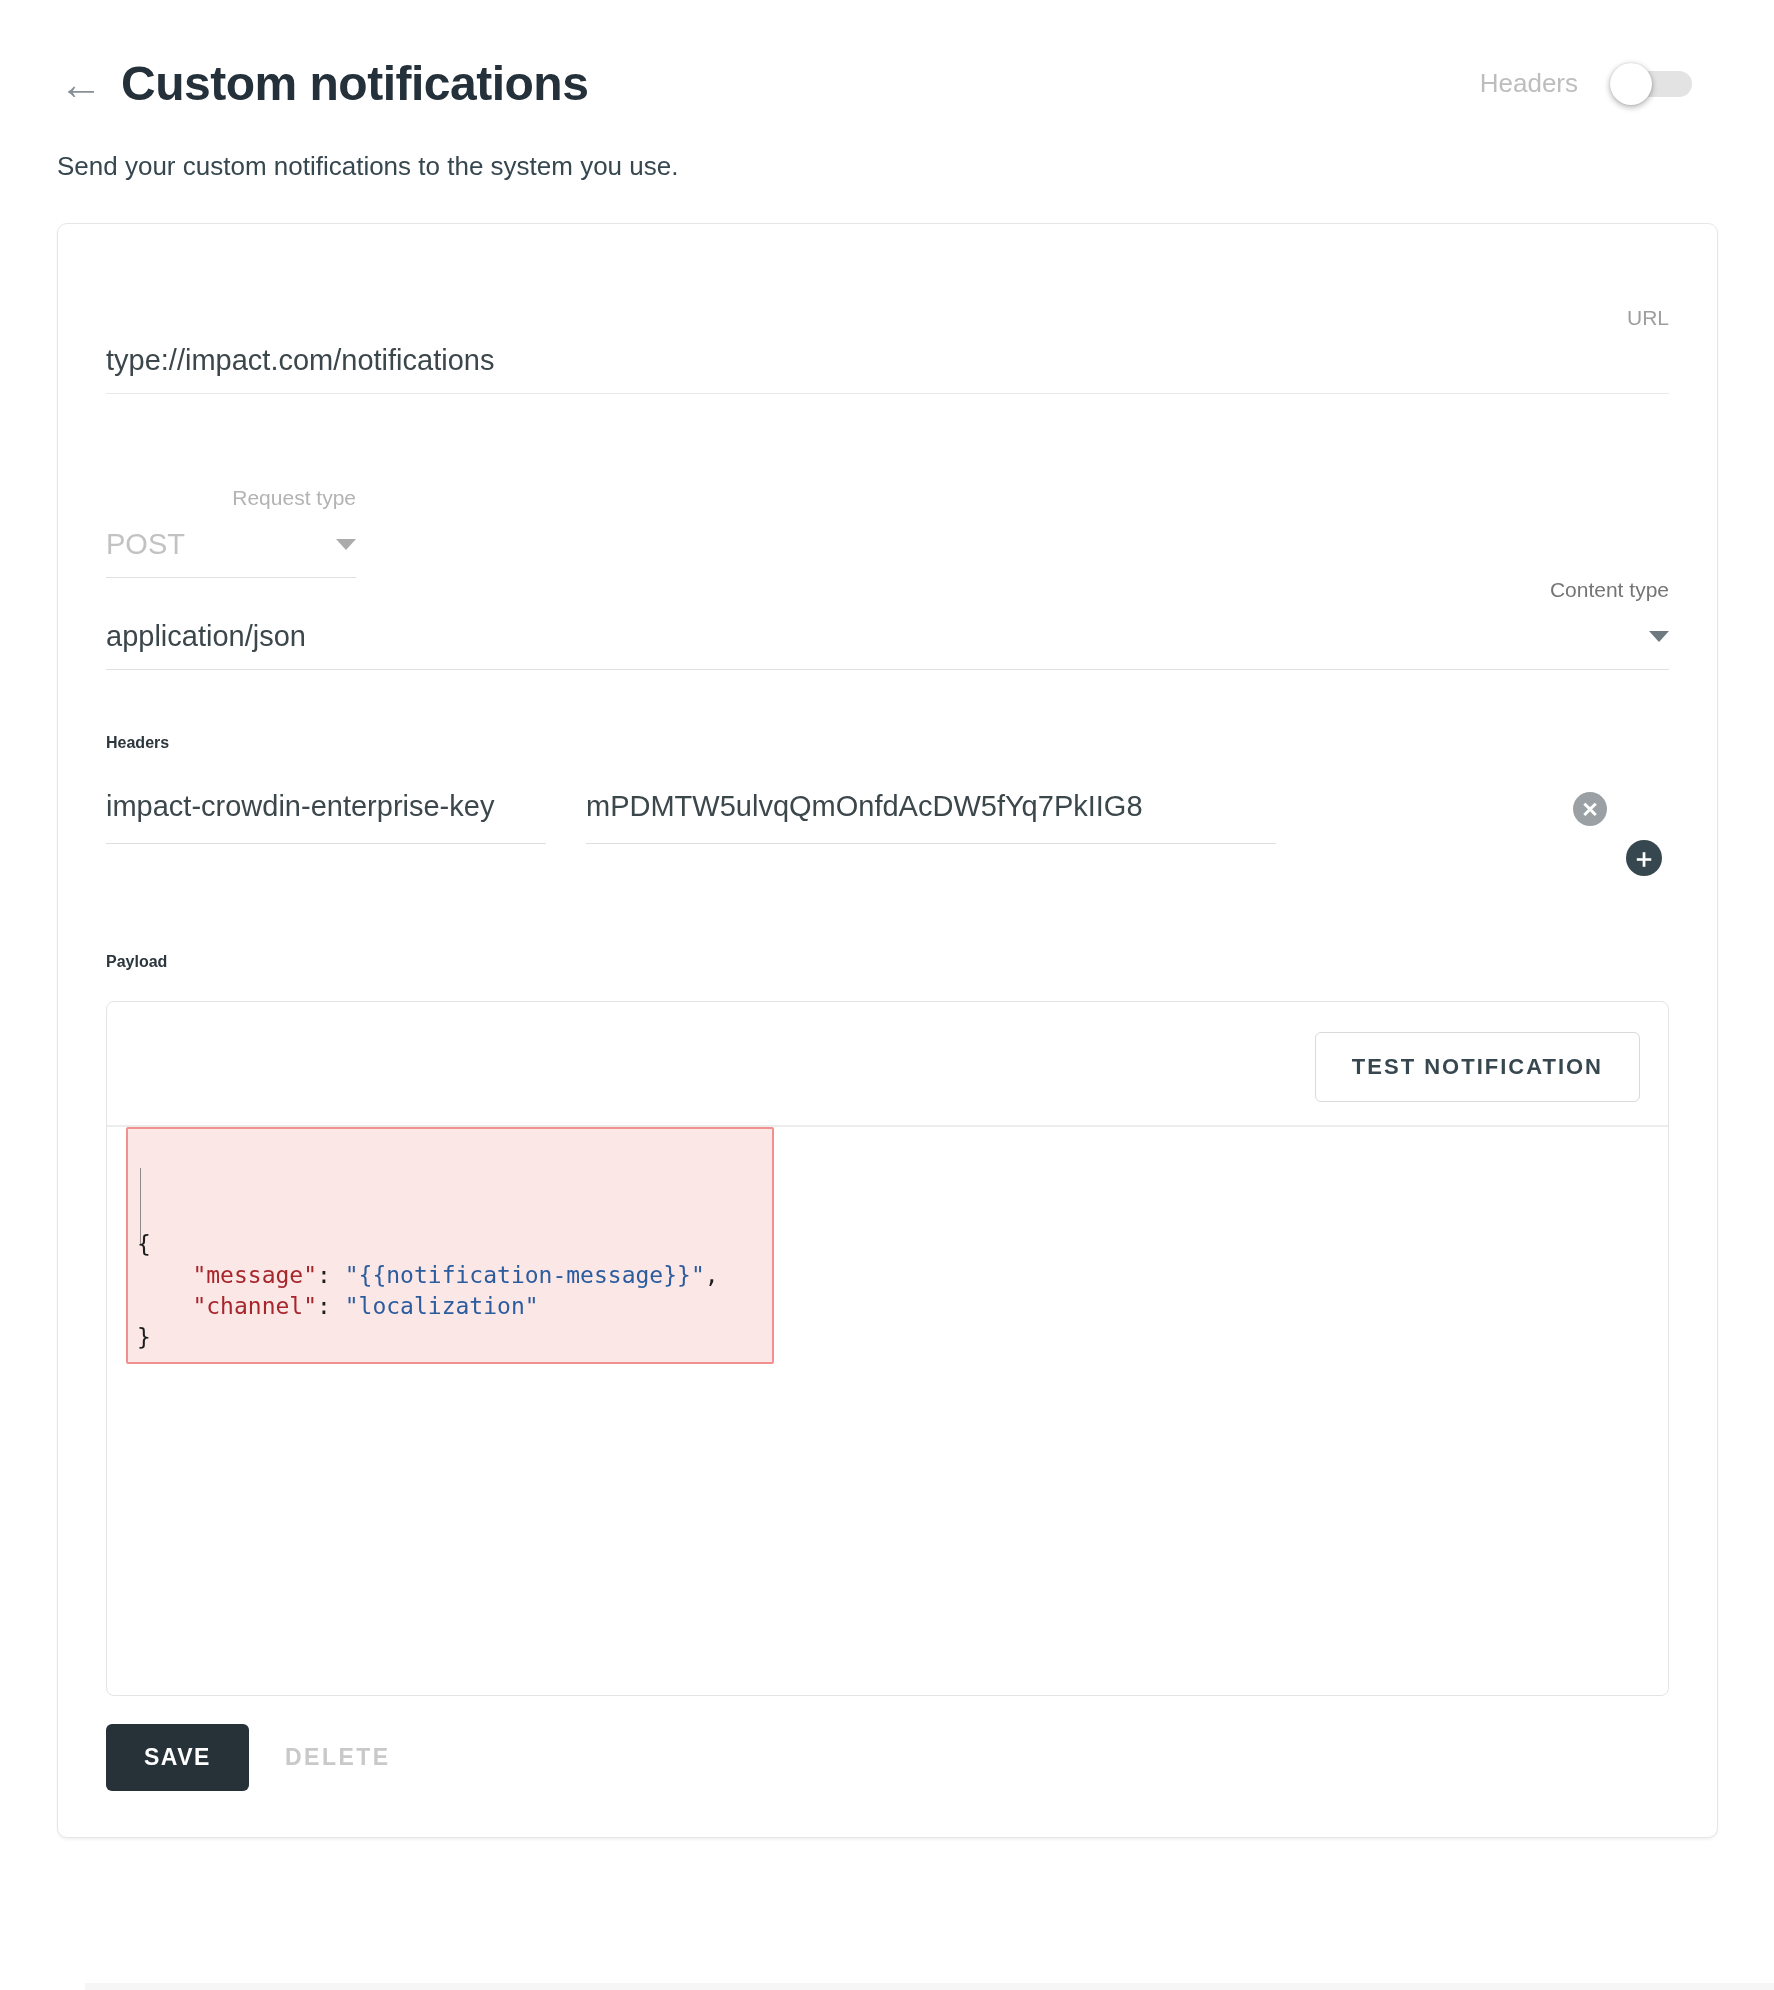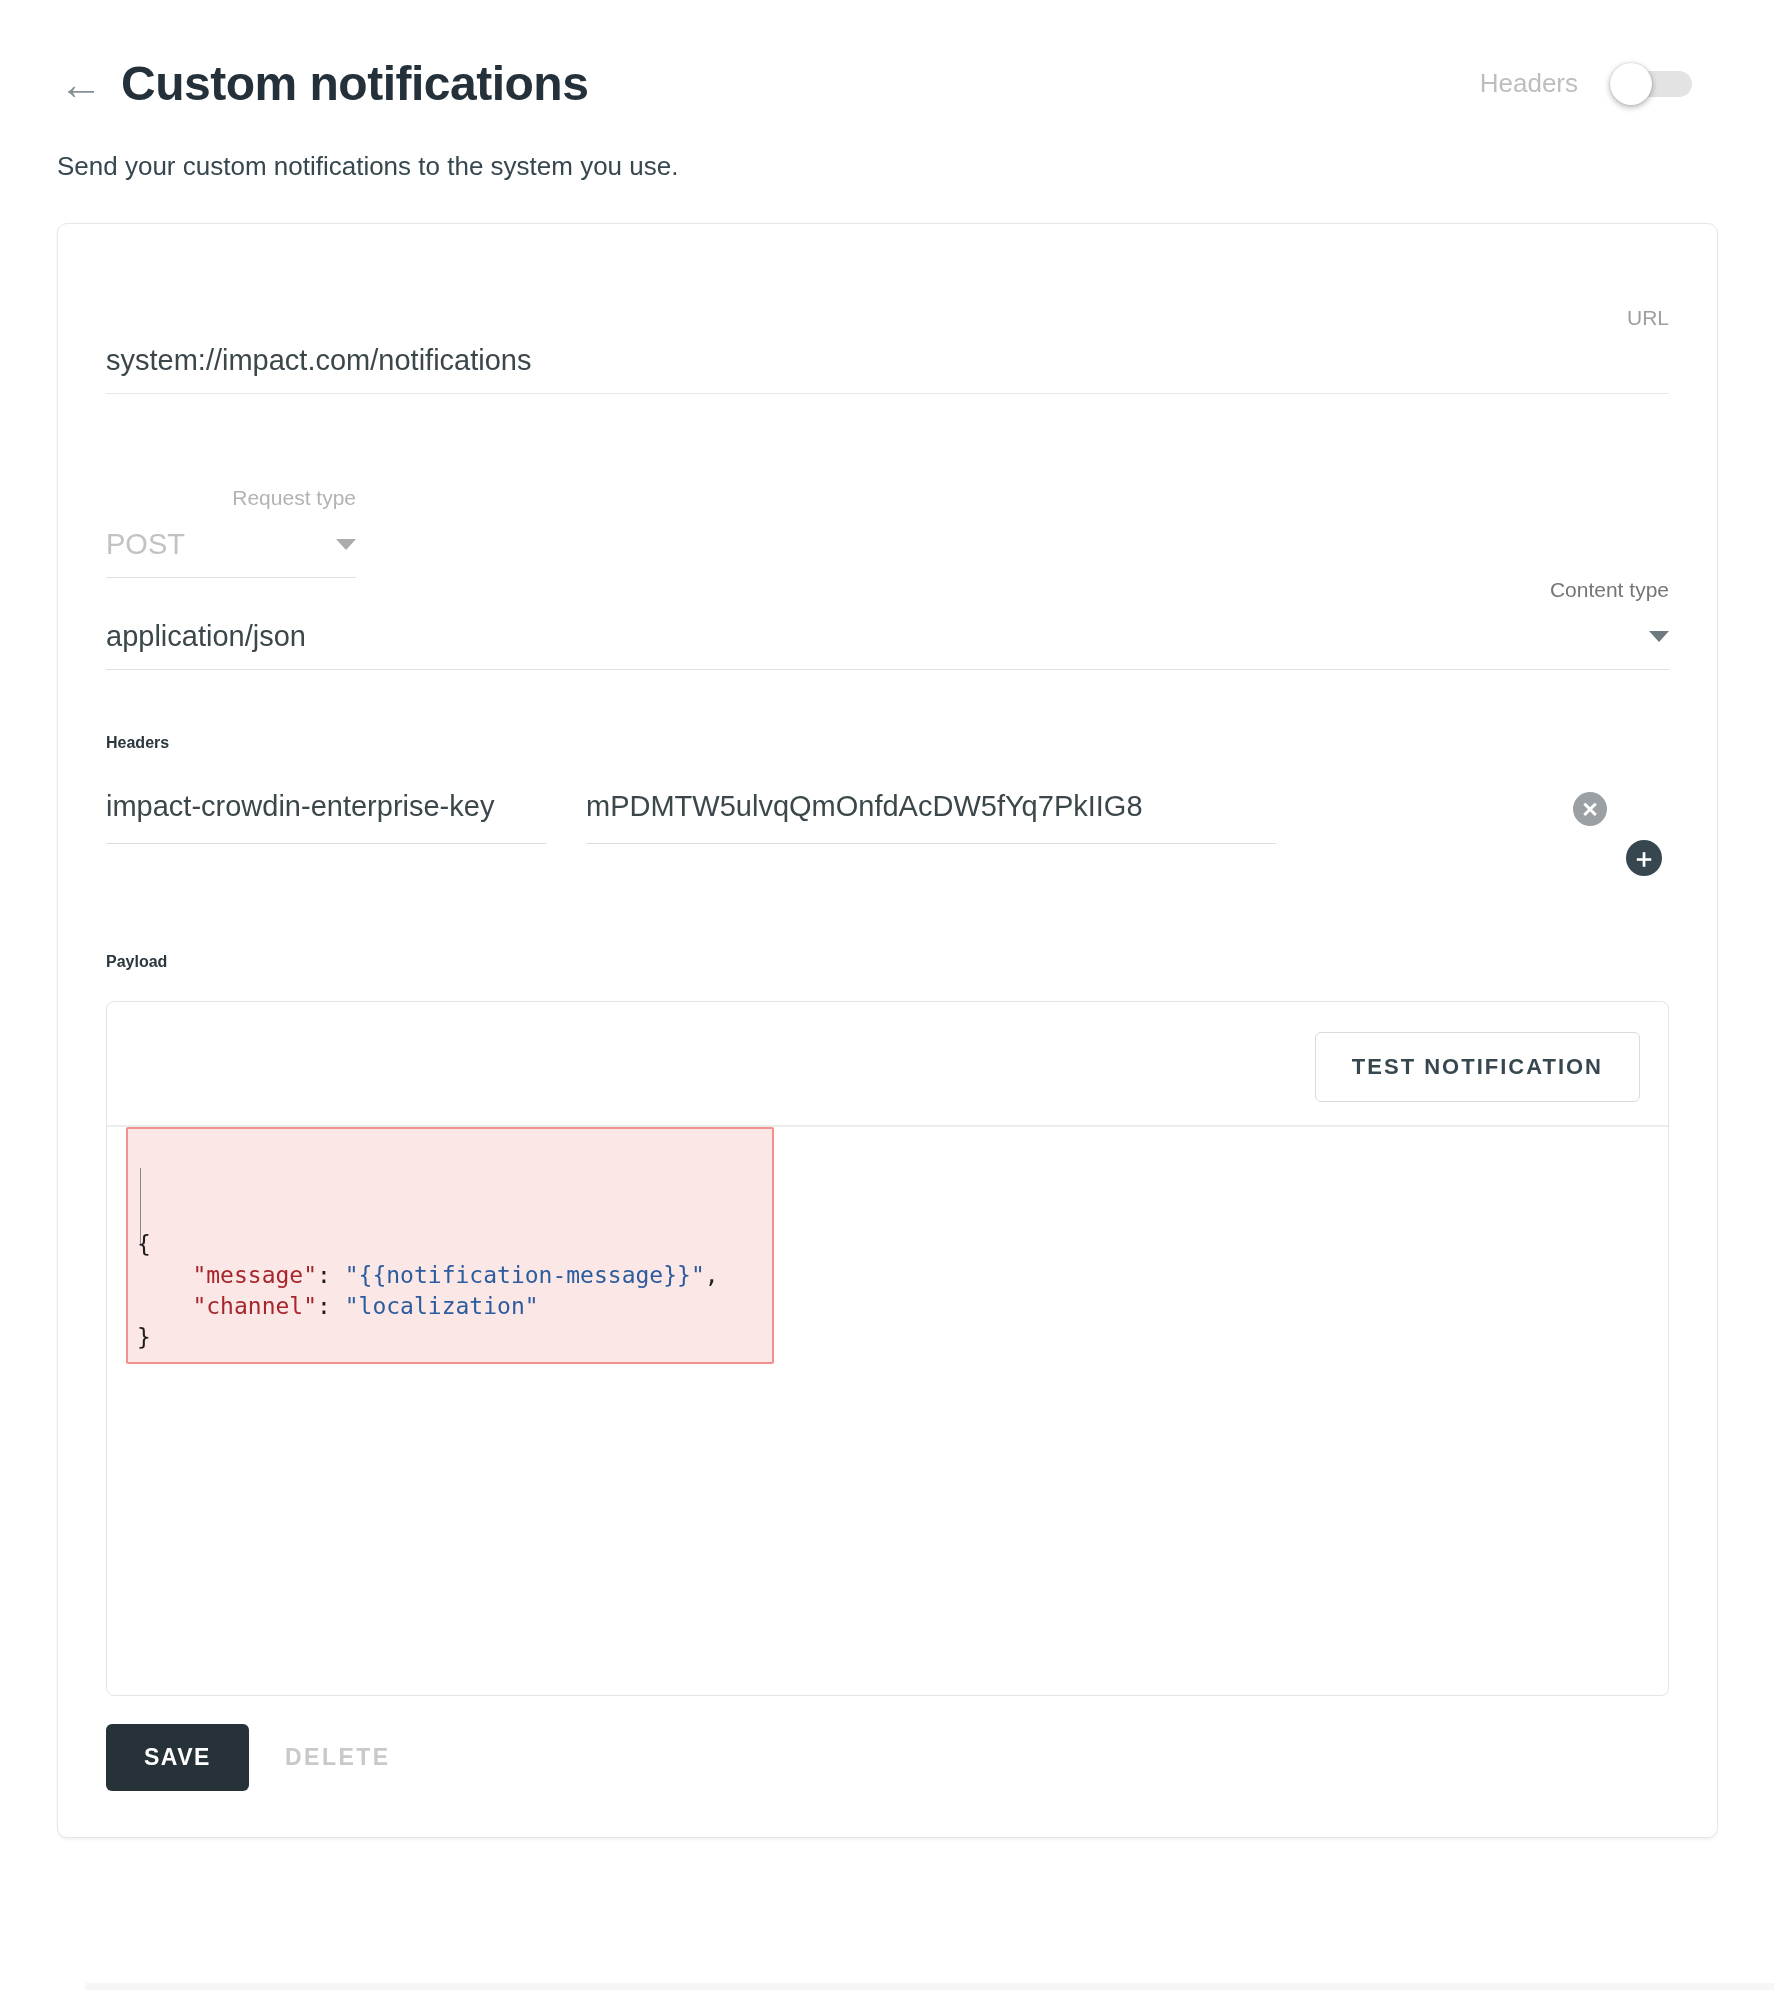--- a/index.html
+++ b/index.html
@@ -99,21 +99,21 @@
       </div>
     </div>
   </div>
 
   <p class="subtitle">Send your custom notifications to the system you use.</p>
 
   <div class="card">
 
     <div class="url-field">
       <div class="field-label">URL</div>
-      <div class="field-value">system://impact.com/notifications</div>
+      <div class="field-value">type://impact.com/notifications</div>
     </div>
 
     <div class="type-row">
       <div class="request-type">
         <div class="field-label">Request type</div>
         <div class="select-line">
           <span class="field-value">POST</span>
           <span class="caret"></span>
         </div>
       </div>

